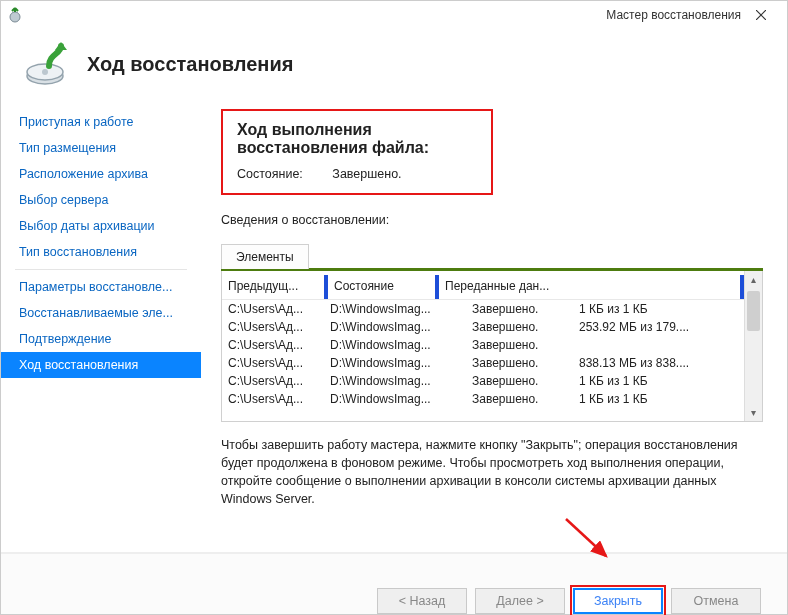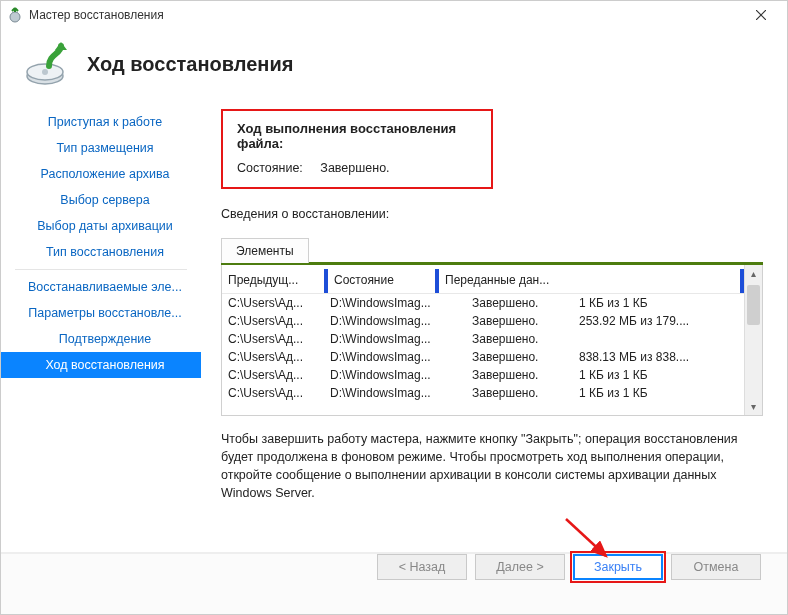--- a/index.html
+++ b/index.html
@@ -33,20 +33,21 @@
   .titlebar .title-icon {
     width: 16px;
     height: 16px;
     margin-right: 6px;
     display: inline-flex;
     align-items: center;
     justify-content: center;
   }
   .titlebar .title-text {
     flex: 1;
+    text-align: right;
   }
   .titlebar .close-btn {
     width: 40px;
     height: 24px;
     display: flex;
     align-items: center;
     justify-content: center;
     color: #333;
     font-size: 14px;
   }
@@ -83,21 +84,20 @@
     padding-top: 10px;
   }
   .sidebar .step {
     padding: 6px 10px 6px 18px;
     color: #0a66c2;
     font-size: 12.5px;
     white-space: nowrap;
     overflow: hidden;
     text-overflow: ellipsis;
     cursor: default;
-    text-align: center;
   }
   .sidebar .step.current {
     background: #0a84ff;
     color: #fff;
   }
   .sidebar .separator {
     height: 1px;
     background: #e5e5e5;
     margin: 4px 14px;
   }
@@ -111,29 +111,29 @@
   }
 
   .status-box {
     border: 2px solid #e61717;
     padding: 10px 14px 12px 14px;
     margin-bottom: 18px;
     width: 240px;
   }
   .status-box .row1 {
     font-weight: 700;
-    font-size: 13px;
+    font-size: 16px;
     margin-bottom: 10px;
   }
   .status-box .row2 {
     font-size: 12.5px;
   }
   .status-box .row2 .lbl {
     display: inline-block;
-    margin-right: 14px;
+    margin-right: 26px;
   }
   .status-box .row2 .val {
     display: inline-block;
   }
 
   .details-label {
     font-size: 12.5px;
     margin-bottom: 16px;
   }
 
@@ -226,21 +226,21 @@
     margin-top: 14px;
     font-size: 12.5px;
     line-height: 1.45;
     color: #222;
   }
 
   .footer {
     height: 60px;
     border-top: 2px solid #eee;
     display: flex;
-    align-items: flex-start;
+    align-items: flex-end;
     justify-content: flex-end;
     padding-right: 26px;
     gap: 8px;
     position: relative;
     background: #fbfbfb;
   }
   .footer button {
     min-width: 90px;
     height: 26px;
     border: 1px solid #c9c9c9;
@@ -301,22 +301,22 @@
   <div class="body-area">
 
     <div class="sidebar" id="sidebar">
         <div class="step">Приступая к работе</div>
         <div class="step">Тип размещения</div>
         <div class="step">Расположение архива</div>
         <div class="step">Выбор сервера</div>
         <div class="step">Выбор даты архивации</div>
         <div class="step">Тип восстановления</div>
         <div class="separator"></div>
+        <div class="step">Параметры восстановле...</div>
         <div class="step">Восстанавливаемые эле...</div>
-        <div class="step">Параметры восстановле...</div>
         <div class="step">Подтверждение</div>
         <div class="step current">Ход восстановления</div>
       </div>
 
     <div class="main">
 
       <div class="status-box">
         <div class="row1">Ход выполнения восстановления файла:</div>
         <div class="row2">
           <span class="lbl">Состояние:</span>

